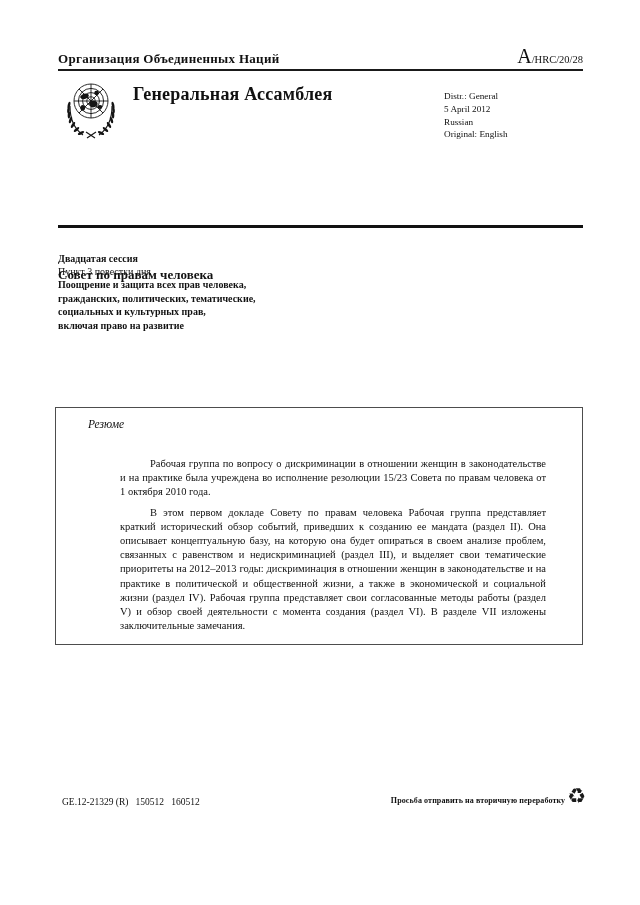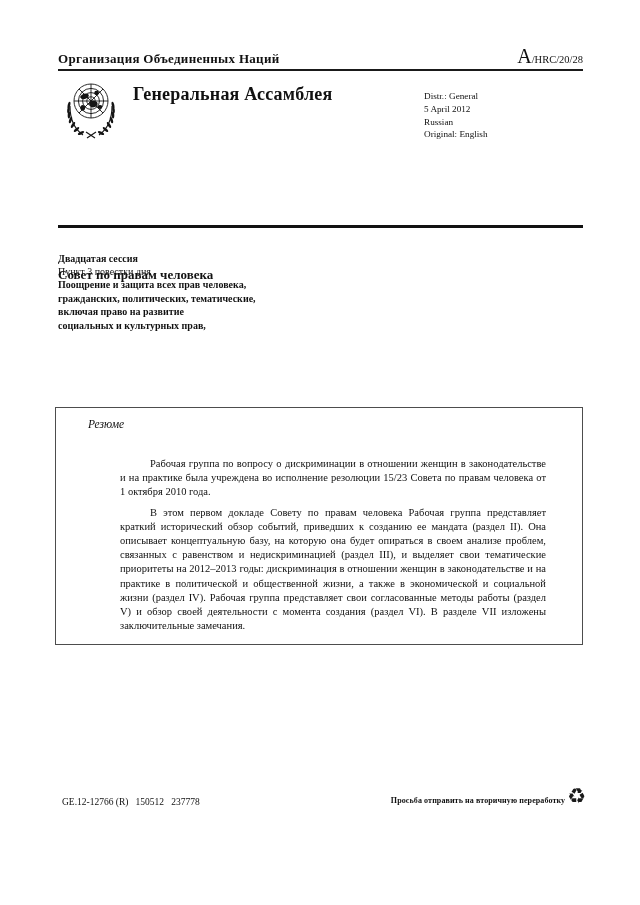--- a/index.html
+++ b/index.html
@@ -29,21 +29,21 @@
   }
   .emblem {
     position: absolute; left: 59px; top: 76px;
     width: 64px; height: 66px;
   }
   .assembly-title {
     position: absolute; left: 133px; top: 84px;
     font-size: 18px; font-weight: bold; letter-spacing: 0.2px;
   }
   .distr-block {
-    position: absolute; left: 424px; top: 90px;
+    position: absolute; left: 444px; top: 90px;
     font-size: 9.2px; line-height: 12.8px;
   }
   
   .rule-thick {
     position: absolute; left: 58px; top: 225px;
     width: 525px; height: 3px; background: #111111;
   }
   .council {
     position: absolute; left: 58px; top: 235px;
     font-size: 13px; font-weight: bold; margin-top: 32px;
@@ -170,32 +170,32 @@
     <div>Original: English</div>
   </div>
 
   <div class="rule-thick"></div>
   <div class="council">Совет по правам человека</div>
   <div class="session">Двадцатая сессия</div>
   <div class="agenda-item">Пункт 3 повестки дня</div>
   <div class="agenda-title">
     <div>Поощрение и защита всех прав человека,</div>
     <div>гражданских, политических, тематические,</div>
+    <div>социальных и культурных прав,</div>
     <div>включая право на развитие</div>
-    <div>социальных и культурных прав,</div>
   </div>
 
 
   <div class="summary-box">
     <div class="summary-heading">Резюме</div>
     <div class="summary-body">
       <p>Рабочая группа по вопросу о дискриминации в отношении женщин в законодательстве и на практике была учреждена во исполнение резолюции 15/23 Совета по правам человека от 1 октября 2010 года.</p>
       <p>В этом первом докладе Совету по правам человека Рабочая группа представляет краткий исторический обзор событий, приведших к созданию ее мандата (раздел II). Она описывает концептуальную базу, на которую она будет опираться в своем анализе проблем, связанных с равенством и недискриминацией (раздел III), и выделяет свои тематические приоритеты на 2012–2013 годы: дискриминация в отношении женщин в законодательстве и на практике в политической и общественной жизни, а также в экономической и социальной жизни (раздел IV). Рабочая группа представляет свои согласованные методы работы (раздел V) и обзор своей деятельности с момента создания (раздел VI). В разделе VII изложены заключительные замечания.</p>
     </div>
   </div>
 
-  <div class="footer-id">GE.12-12766 (R)   150512   237778</div>
+  <div class="footer-id">GE.12-21329 (R)   150512   160512</div>
   <div class="footer-recycle">
     <span class="recycle-note">Просьба отправить на вторичную переработку</span>
     <span class="recycle-glyph">♻</span>
   </div>
 
 </div>
 
 </body></html>

